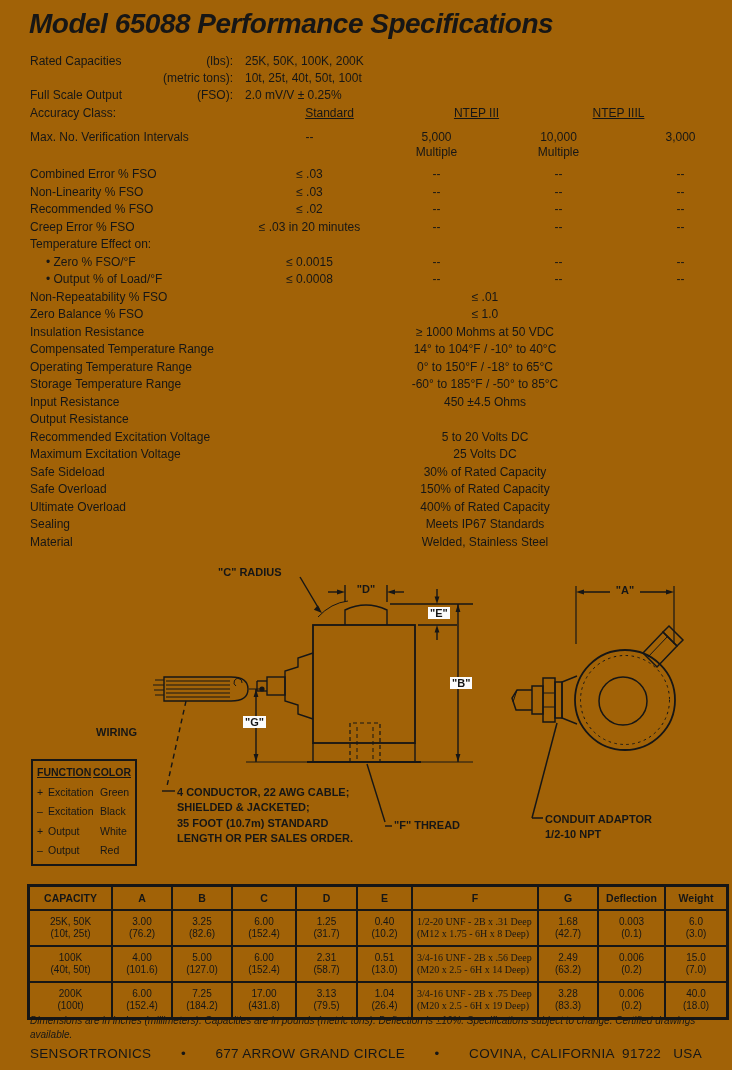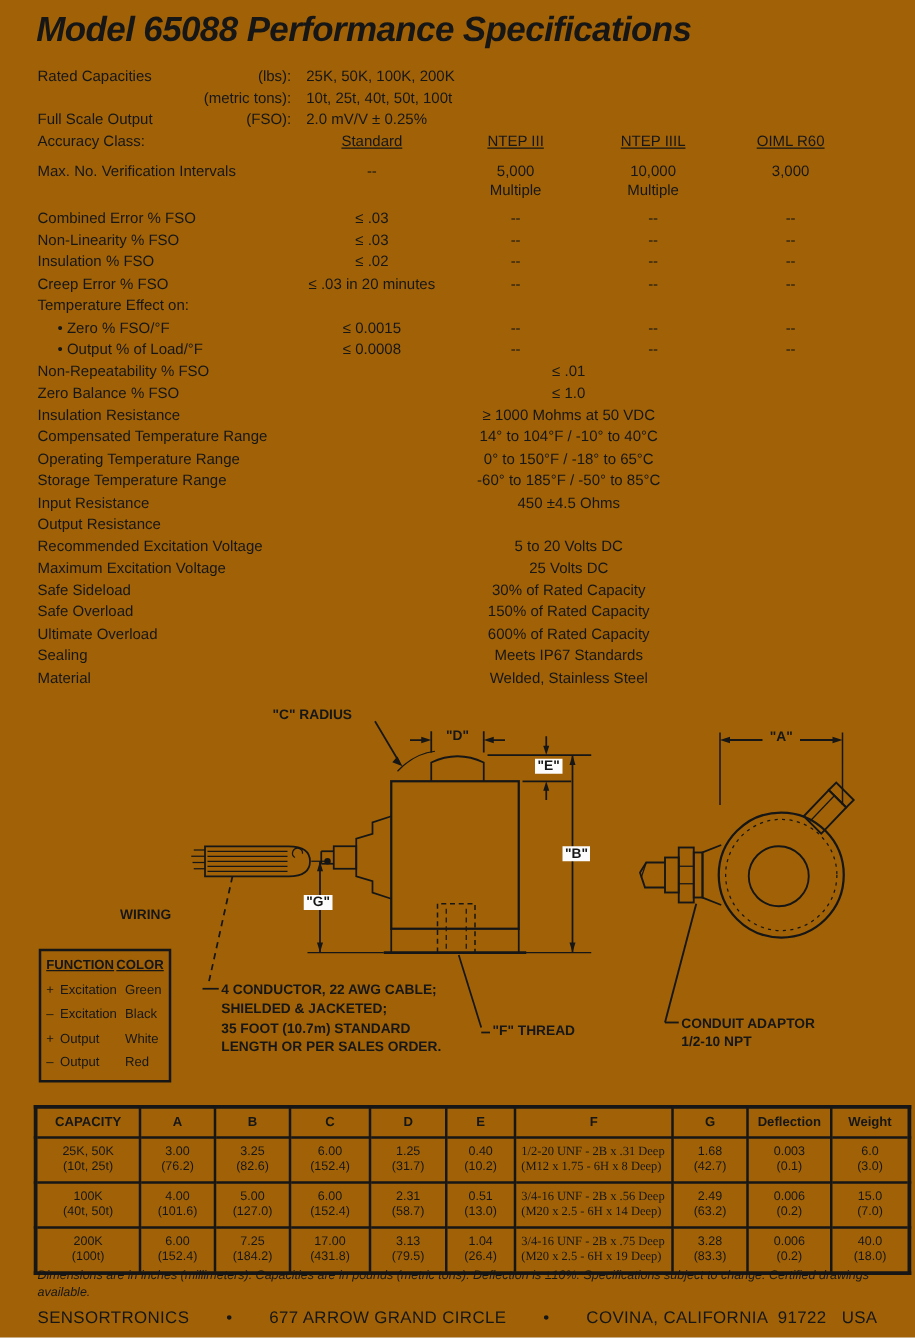--- a/index.html
+++ b/index.html
@@ -7,23 +7,23 @@
         font-family:"Liberation Sans",sans-serif;color:#161616;overflow:hidden;}
   .title{position:absolute;left:29px;top:8px;font-size:28px;font-weight:bold;
          font-style:italic;letter-spacing:-0.5px;white-space:nowrap;}
   
   .intro{position:absolute;left:30px;top:53px;font-size:12px;line-height:17px;}
   .intro-row{display:grid;grid-template-columns:203px auto;column-gap:12px;}
   .intro-label{display:flex;justify-content:space-between;}
   
   .spec{position:absolute;left:30px;top:106px;width:650px;font-size:12px;}
   .spec-grid{display:grid;grid-template-columns:200px 135px 95px 125px 95px;}
-  .acc-row{height:24px;align-items:start;}
+  .acc-row{height:24px;align-items:start;gap:32px;}
   .col-head{text-align:center;text-decoration:underline;}
-  .spec-row{min-height:17.5px;line-height:17.5px;}
+  .spec-row{min-height:17.5px;line-height:17.5px;gap:12px;}
   .max-row{line-height:15px;}
   .max-row .spec-val{line-height:15px;}
   .spec-val{text-align:center;}
   .spec-label.indent{padding-left:16px;}
   .single-val{grid-column:2 / -1;text-align:center;}
   
   .dwg-label{position:absolute;font-size:11px;font-weight:bold;white-space:pre;}
   .bg{background:#fcfcfc;padding:0 2px;}
   .note{position:absolute;left:177px;top:785px;font-size:11px;font-weight:bold;line-height:15.4px;}
   .conduit-lbl{position:absolute;left:545px;top:812px;font-size:11px;font-weight:bold;line-height:15px;}
@@ -110,21 +110,21 @@
           <div class="spec-val">--</div>
         </div>
         <div class="spec-grid spec-row">
           <div class="spec-label">Non-Linearity % FSO</div>
           <div class="spec-val">≤ .03</div>
           <div class="spec-val">--</div>
           <div class="spec-val">--</div>
           <div class="spec-val">--</div>
         </div>
         <div class="spec-grid spec-row">
-          <div class="spec-label">Insulation % FSO</div>
+          <div class="spec-label">Recommended % FSO</div>
           <div class="spec-val">≤ .02</div>
           <div class="spec-val">--</div>
           <div class="spec-val">--</div>
           <div class="spec-val">--</div>
         </div>
         <div class="spec-grid spec-row">
           <div class="spec-label">Creep Error % FSO</div>
           <div class="spec-val">≤ .03 in 20 minutes</div>
           <div class="spec-val">--</div>
           <div class="spec-val">--</div>
@@ -195,21 +195,21 @@
         <div class="spec-grid spec-row">
           <div class="spec-label">Safe Sideload</div>
           <div class="single-val">30% of Rated Capacity</div>
         </div>
         <div class="spec-grid spec-row">
           <div class="spec-label">Safe Overload</div>
           <div class="single-val">150% of Rated Capacity</div>
         </div>
         <div class="spec-grid spec-row">
           <div class="spec-label">Ultimate Overload</div>
-          <div class="single-val">600% of Rated Capacity</div>
+          <div class="single-val">400% of Rated Capacity</div>
         </div>
         <div class="spec-grid spec-row">
           <div class="spec-label">Sealing</div>
           <div class="single-val">Meets IP67 Standards</div>
         </div>
         <div class="spec-grid spec-row">
           <div class="spec-label">Material</div>
           <div class="single-val">Welded, Stainless Steel</div>
         </div>
       </div>

